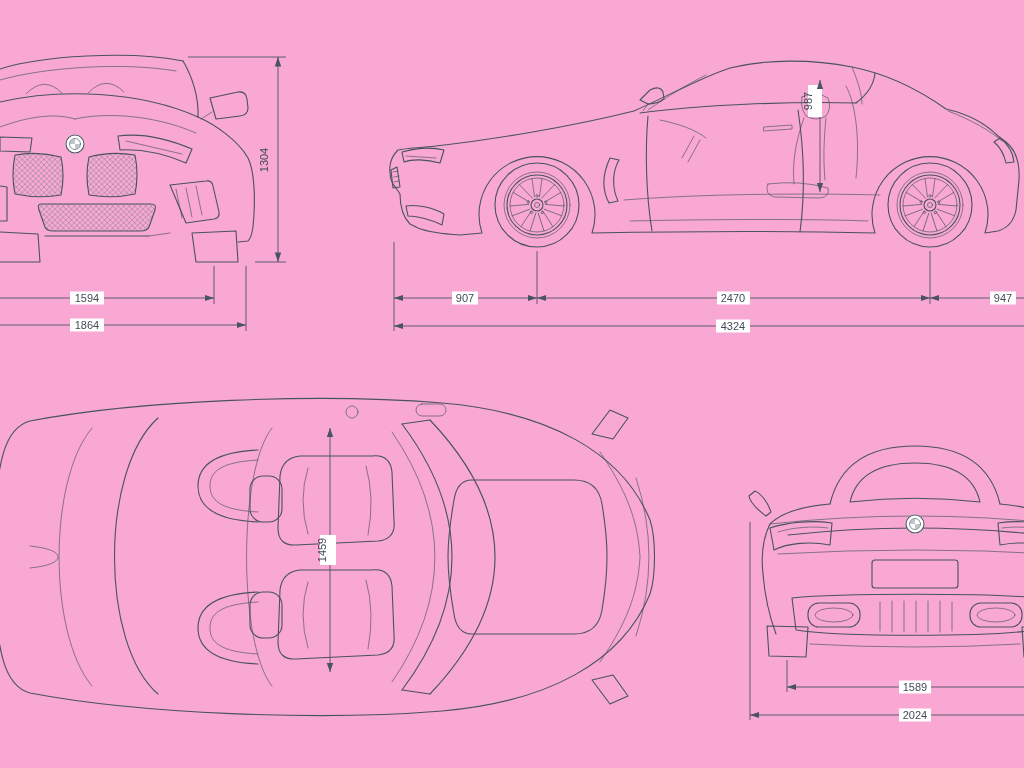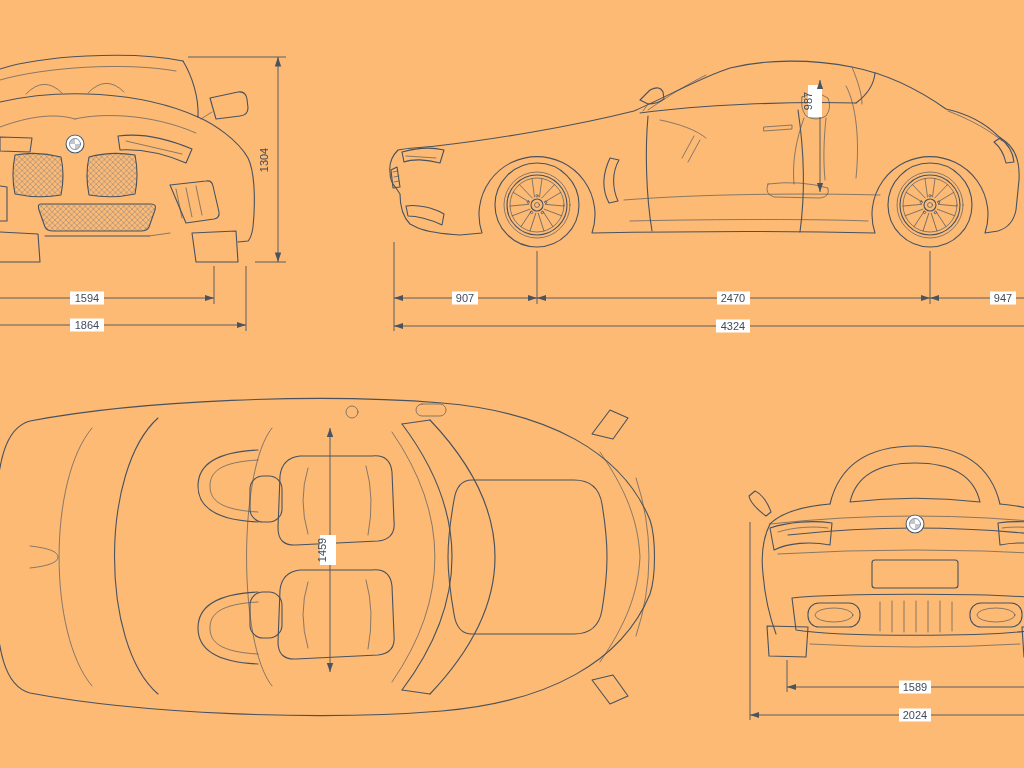--- a/index.html
+++ b/index.html
@@ -1,16 +1,16 @@
 <!DOCTYPE html>
 <html><head>
 <meta charset="utf-8">
 <style>
   html,body{margin:0;padding:0;background:#ffffff;}
-  .canvas{position:relative;width:1024px;height:768px;background:#fdba74;overflow:hidden;}
+  .canvas{position:relative;width:1024px;height:768px;background:#f9a8d4;overflow:hidden;}
   svg{display:block;}
   .s{stroke:#49525f;fill:none;stroke-width:1.1;stroke-linecap:round;stroke-linejoin:round;}
   .t{stroke-width:0.65;}
   .sm{stroke:#49525f;stroke-width:1.1;stroke-linecap:round;stroke-linejoin:round;}
   .d{stroke:#4a5362;fill:none;stroke-width:0.9;stroke-linecap:butt;}
   .ar{fill:#4a5362;stroke:none;}
   .wbg{fill:#ffffff;stroke:none;}
   .lbl{font:11px "Liberation Sans",sans-serif;fill:#414b59;}
 </style>
 </head>

